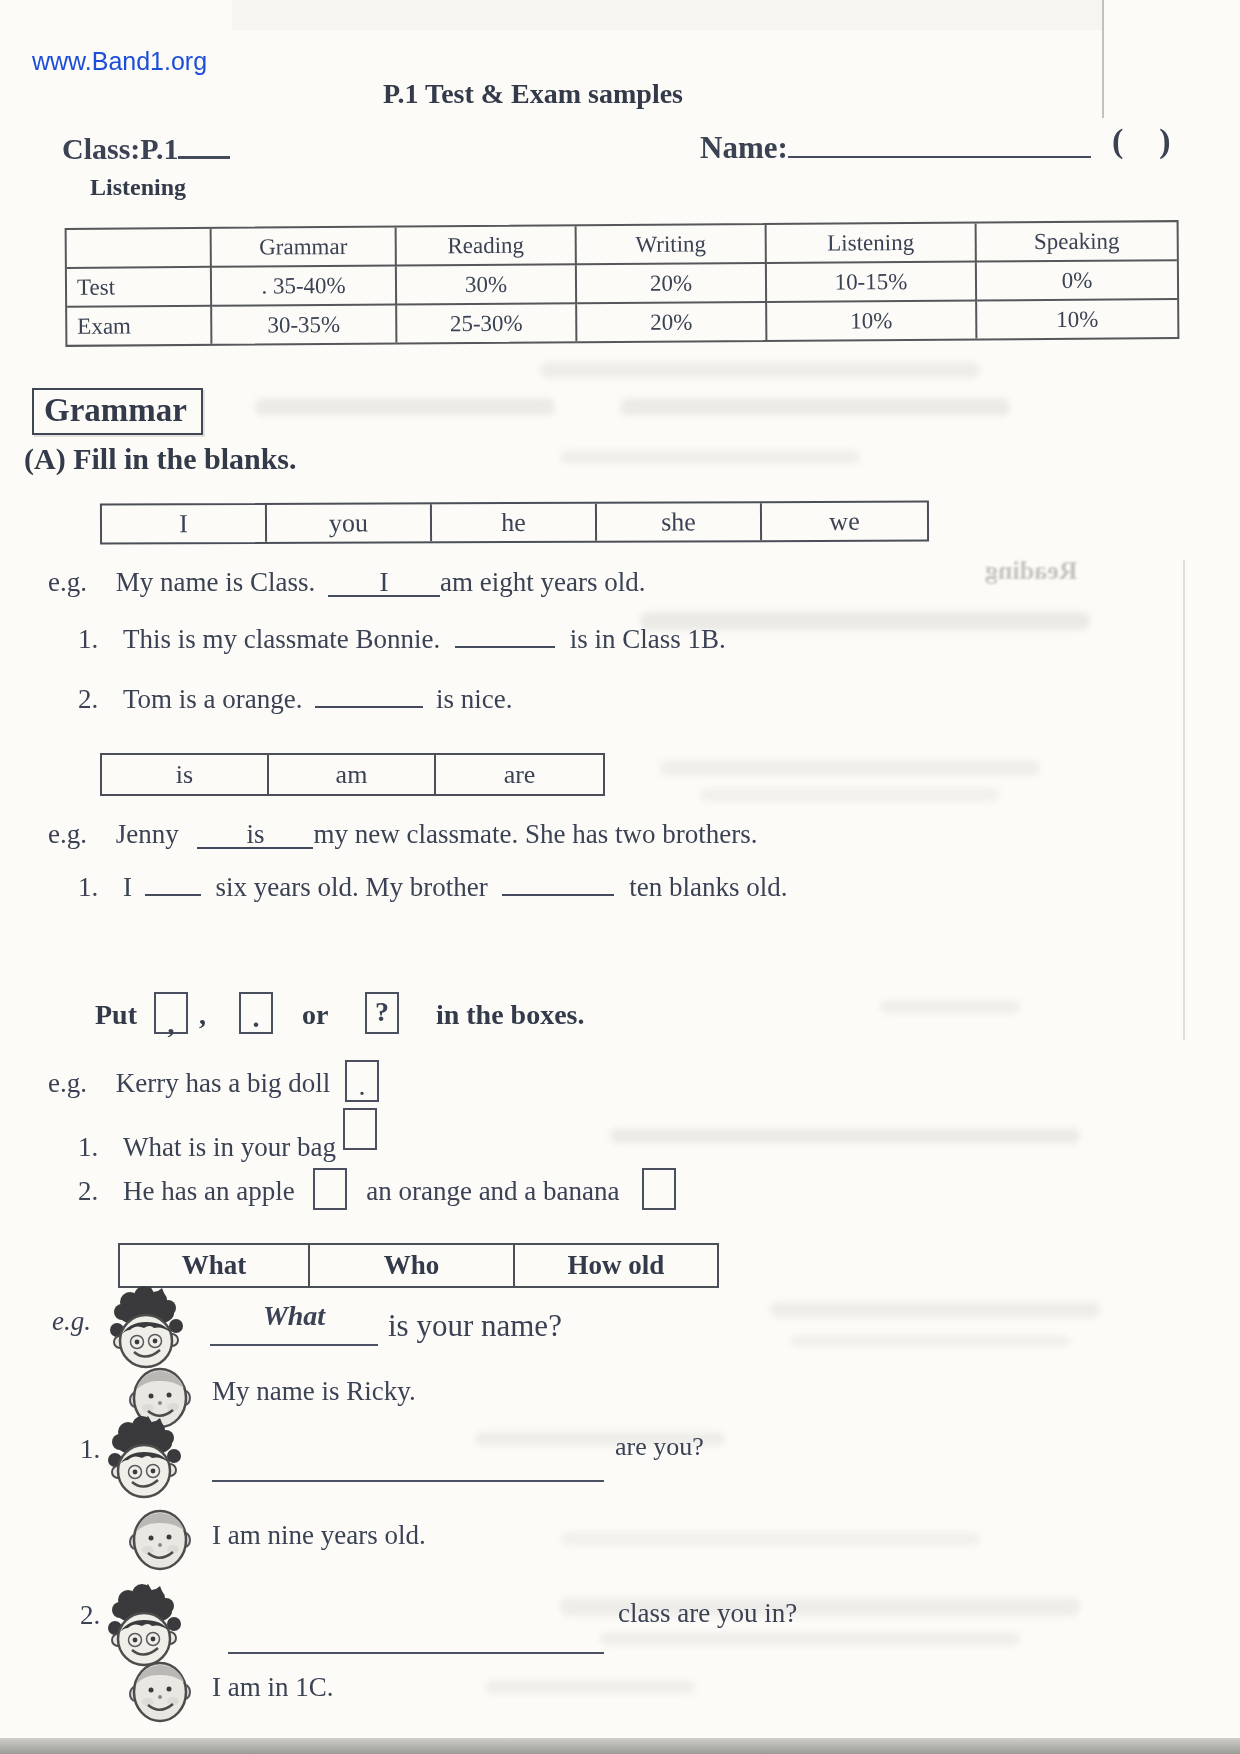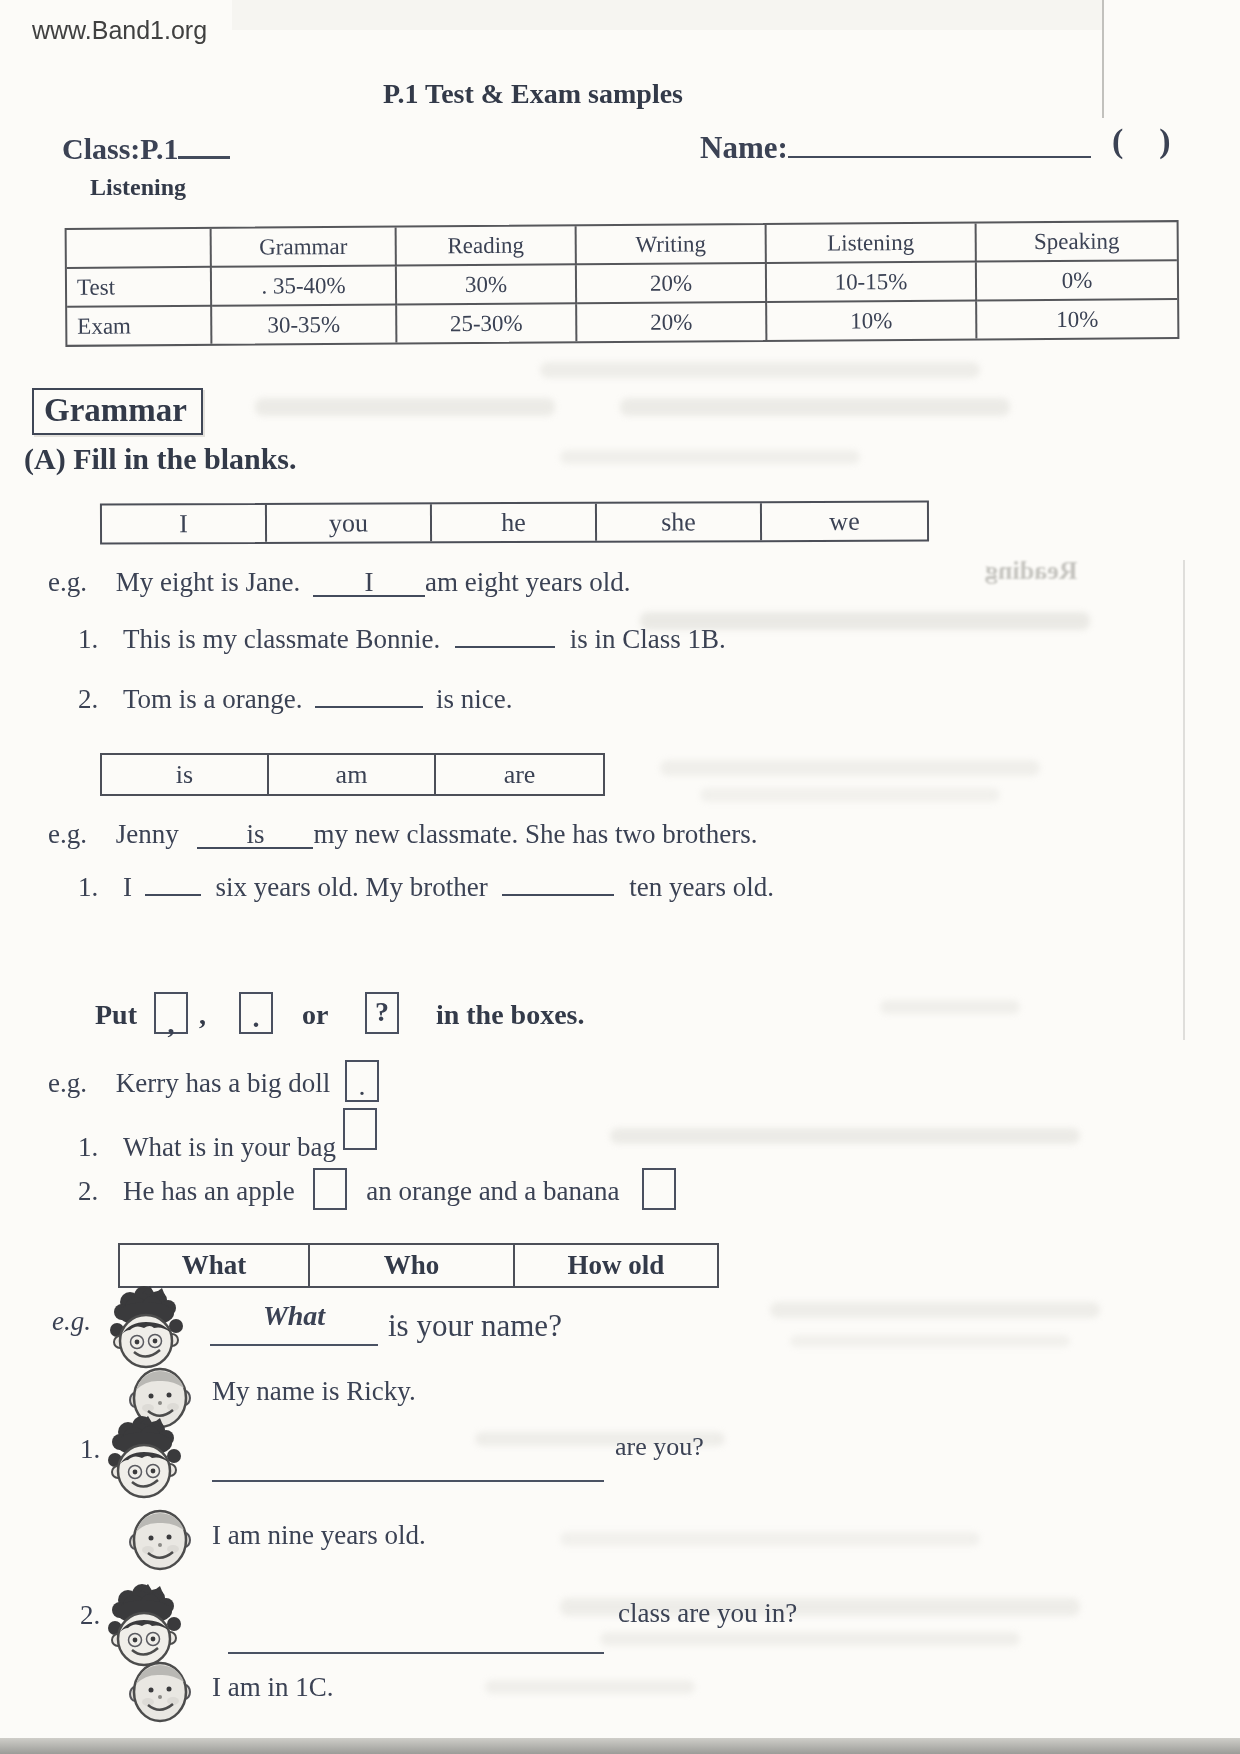--- a/index.html
+++ b/index.html
@@ -116,21 +116,21 @@
   <div class="smudge" style="left:880px;top:1000px;width:140px;height:14px;opacity:.35;"></div>
   <div class="smudge" style="left:610px;top:1128px;width:470px;height:16px;opacity:.45;"></div>
   <div class="smudge" style="left:770px;top:1302px;width:330px;height:16px;opacity:.4;"></div>
   <div class="smudge" style="left:790px;top:1335px;width:280px;height:12px;opacity:.3;"></div>
   <div class="smudge" style="left:475px;top:1432px;width:250px;height:14px;opacity:.4;"></div>
   <div class="smudge" style="left:560px;top:1532px;width:420px;height:14px;opacity:.3;"></div>
   <div class="smudge" style="left:560px;top:1598px;width:520px;height:18px;opacity:.4;"></div>
   <div class="smudge" style="left:600px;top:1632px;width:420px;height:14px;opacity:.35;"></div>
   <div class="smudge" style="left:485px;top:1680px;width:210px;height:14px;opacity:.35;"></div>
 
-  <div class="abs sans" style="left:32px;top:16px;font-size:25px;color:#404040;">www.Band1.org</div>
+  <div class="abs sans" style="left:32px;top:47px;font-size:25px;color:#1d4ed8;">www.Band1.org</div>
 
   <div class="abs b" style="left:383px;top:78px;font-size:28px;color:#333a49;">P.1 Test &amp; Exam samples</div>
 
   <div class="line" style="left:62px;top:126px;font-size:30px;">
     <span class="b">Class:P.1</span><span class="blank" style="width:52px;height:30px;border-bottom-width:3px;"></span>
   </div>
   <div class="line" style="left:700px;top:126px;font-size:31px;">
     <span class="b">Name:</span><span class="blank" style="width:303px;height:30px;"></span>
   </div>
   <div class="line b" style="left:1112px;top:120px;font-size:34px;">
@@ -168,21 +168,21 @@
   <div class="bank bank1">
     <div class="c">I</div>
     <div class="c">you</div>
     <div class="c">he</div>
     <div class="c">she</div>
     <div class="c nr">we</div>
   </div>
 
   <div class="line" style="left:48px;top:566px;">
     <span>e.g.</span>
-    <span style="margin-left:22px;">My eight is Jane.</span>
+    <span style="margin-left:22px;">My name is Class.</span>
     <span class="blank" style="width:112px;margin-left:6px;"><span>I</span></span><span>am eight years old.</span>
   </div>
   <div class="line" style="left:78px;top:620px;">
     <span>1.</span>
     <span style="margin-left:18px;">This is my classmate Bonnie.</span>
     <span class="blank" style="width:100px;margin-left:8px;"></span>
     <span style="margin-left:8px;">is in Class 1B.</span>
   </div>
   <div class="line" style="left:78px;top:680px;">
     <span>2.</span>
@@ -201,21 +201,21 @@
     <span>e.g.</span>
     <span style="margin-left:22px;">Jenny</span>
     <span class="blank" style="width:116px;margin-left:12px;"><span>is</span></span><span>my new classmate. She has two brothers.</span>
   </div>
   <div class="line" style="left:78px;top:868px;">
     <span>1.</span>
     <span style="margin-left:18px;">I</span>
     <span class="blank" style="width:56px;margin-left:6px;"></span>
     <span style="margin-left:8px;">six years old. My brother</span>
     <span class="blank" style="width:112px;margin-left:8px;"></span>
-    <span style="margin-left:8px;">ten years old.</span>
+    <span style="margin-left:8px;">ten blanks old.</span>
   </div>
 
   <div class="line b" style="left:95px;top:992px;font-size:28px;color:#333a49;">
     <span>Put</span>
     <span class="pbox" style="margin-left:10px;"><span class="g g-comma">,</span></span>
     <span style="margin-left:4px;">,</span>
     <span class="pbox" style="margin-left:26px;"><span class="g g-period">.</span></span>
     <span style="margin-left:22px;">or</span>
     <span class="pbox" style="margin-left:30px;"><span class="g g-q">?</span></span>
     <span style="margin-left:30px;">in the boxes.</span>

